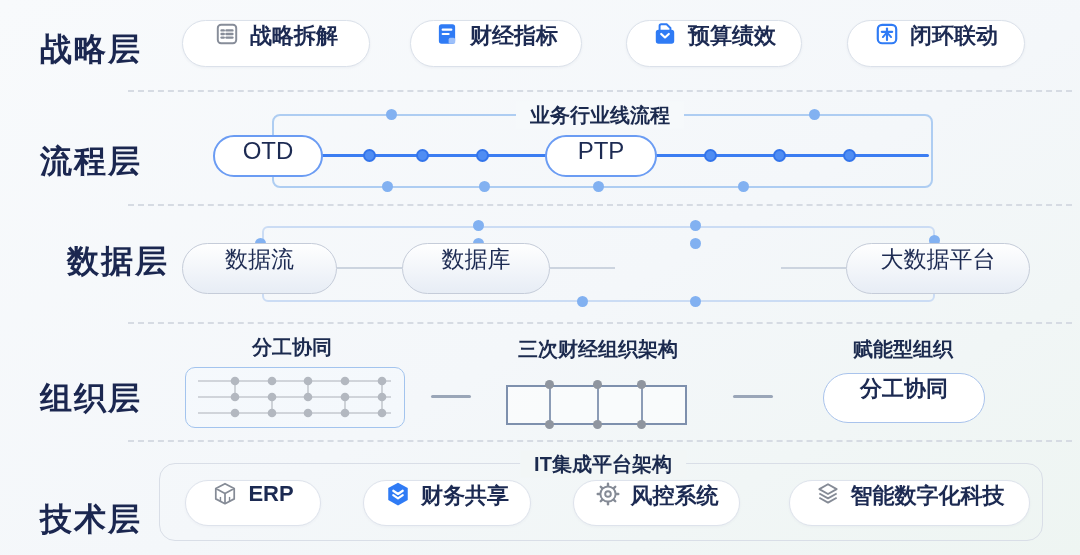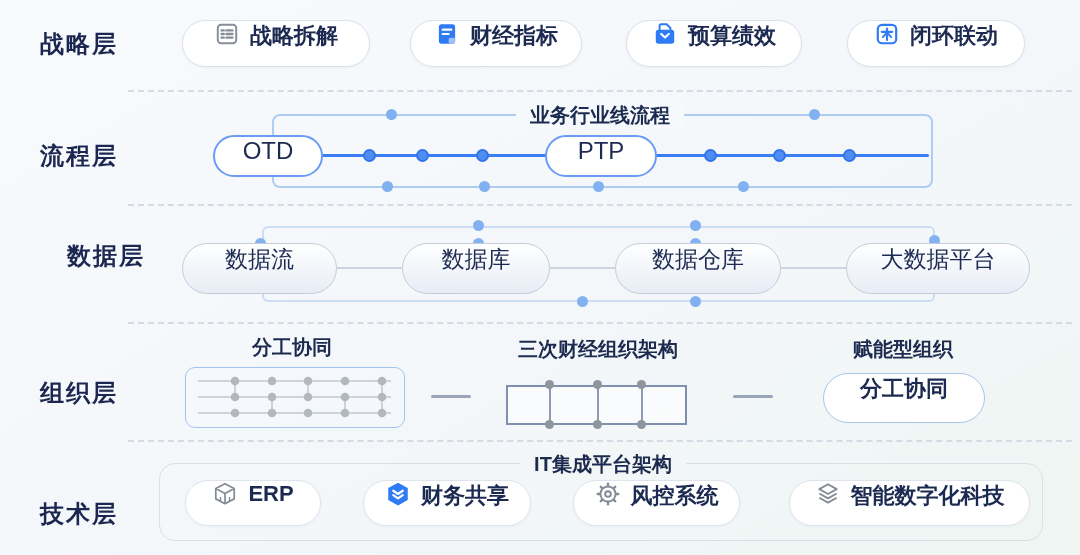--- a/index.html
+++ b/index.html
@@ -2,21 +2,21 @@
 <html><head>
 <meta charset="utf-8">
 <style>
   html,body{margin:0;padding:0;}
   .stage{
     position:relative;width:1080px;height:555px;overflow:hidden;
     background:linear-gradient(150deg,#f8fafc 0%,#f4f7fa 55%,#eef5f2 100%);
     font-family:"Liberation Sans","DejaVu Sans",sans-serif;
     color:#1c2a52;
   }
-  .layer-label{position:absolute;left:40px;font-size:24px;font-weight:700;color:#1b2750;letter-spacing:2px;}
+  .layer-label{position:absolute;left:40px;font-size:32px;font-weight:700;color:#1b2750;letter-spacing:2px;}
   .sep{position:absolute;left:128px;width:944px;border-top:2px dashed #d6dbe3;height:0;}
   .pill{position:absolute;box-sizing:border-box;display:flex;justify-content:center;gap:10px;background:#fff;}
   .s-pill{top:20px;height:47px;border:1.5px solid #dbe1ea;border-radius:25px;font-size:22px;font-weight:600;box-shadow:0 1px 3px rgba(40,60,100,.05);}
   .p-pill{top:135px;height:42px;border:2px solid #6b9cf3;border-radius:21px;font-size:24px;font-weight:500;color:#1c2a52;}
   .d-pill{top:243px;height:51px;border:1.5px solid #c5ccd9;border-radius:26px;font-size:23px;font-weight:400;background:linear-gradient(180deg,#ffffff 0%,#eef2f8 70%,#e7edf5 100%);}
   .t-pill{top:480px;height:46px;border:1.5px solid #dee3ec;border-radius:23px;font-size:22px;font-weight:600;box-shadow:0 1px 3px rgba(40,60,100,.04);}
   .o-pill{top:373px;height:50px;border:1.5px solid #a9c3ec;border-radius:25px;font-size:22px;font-weight:600;}
   .frame{position:absolute;box-sizing:border-box;}
   .proc-frame{left:272px;top:114px;width:661px;height:74px;border:2px solid #aecdf2;border-radius:8px;}
   .data-frame{left:262px;top:226px;width:673px;height:76px;border:2px solid #cbdcf4;border-radius:6px;}
@@ -141,23 +141,20 @@
   <div class="dot dot-l" style="left:690px;top:238px;"></div>
   <div class="dot dot-l" style="left:929px;top:235px;"></div>
   <div class="dot dot-l" style="left:577px;top:296px;"></div>
   <div class="dot dot-l" style="left:690px;top:296px;"></div>
 
   <div class="pill d-pill" style="left:182px;width:155px;">
     <span>数据流</span>
   </div>
   <div class="pill d-pill" style="left:402px;width:148px;">
     <span>数据库</span>
-  </div>
-  <div class="pill d-pill" style="left:615px;width:166px;">
-    <span>数据仓库</span>
   </div>
   <div class="pill d-pill" style="left:846px;width:184px;">
     <span>大数据平台</span>
   </div>
 
   <div class="cap" style="left:292px;top:334px;">分工协同</div>
   <div class="cap" style="left:598px;top:336px;">三次财经组织架构</div>
   <div class="cap" style="left:903px;top:336px;">赋能型组织</div>
 
   <div class="frame org-box1">

